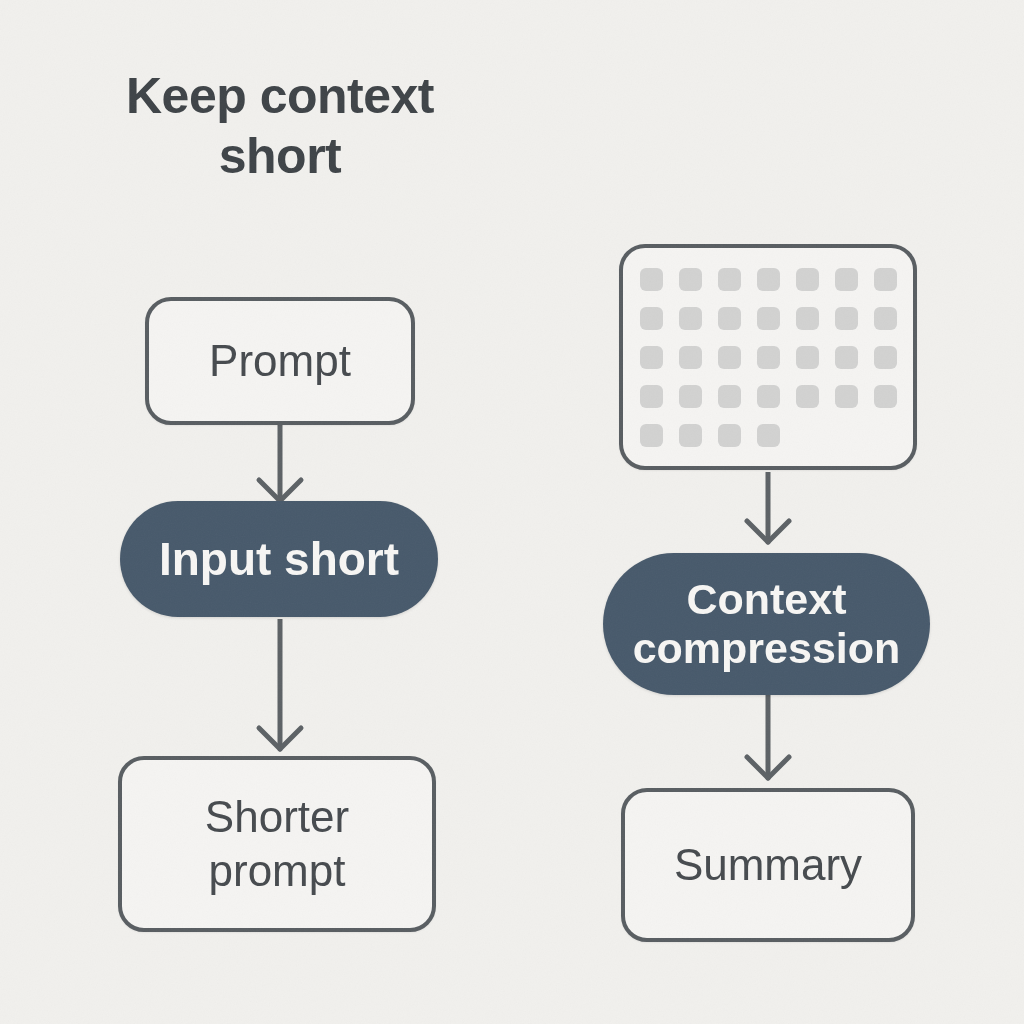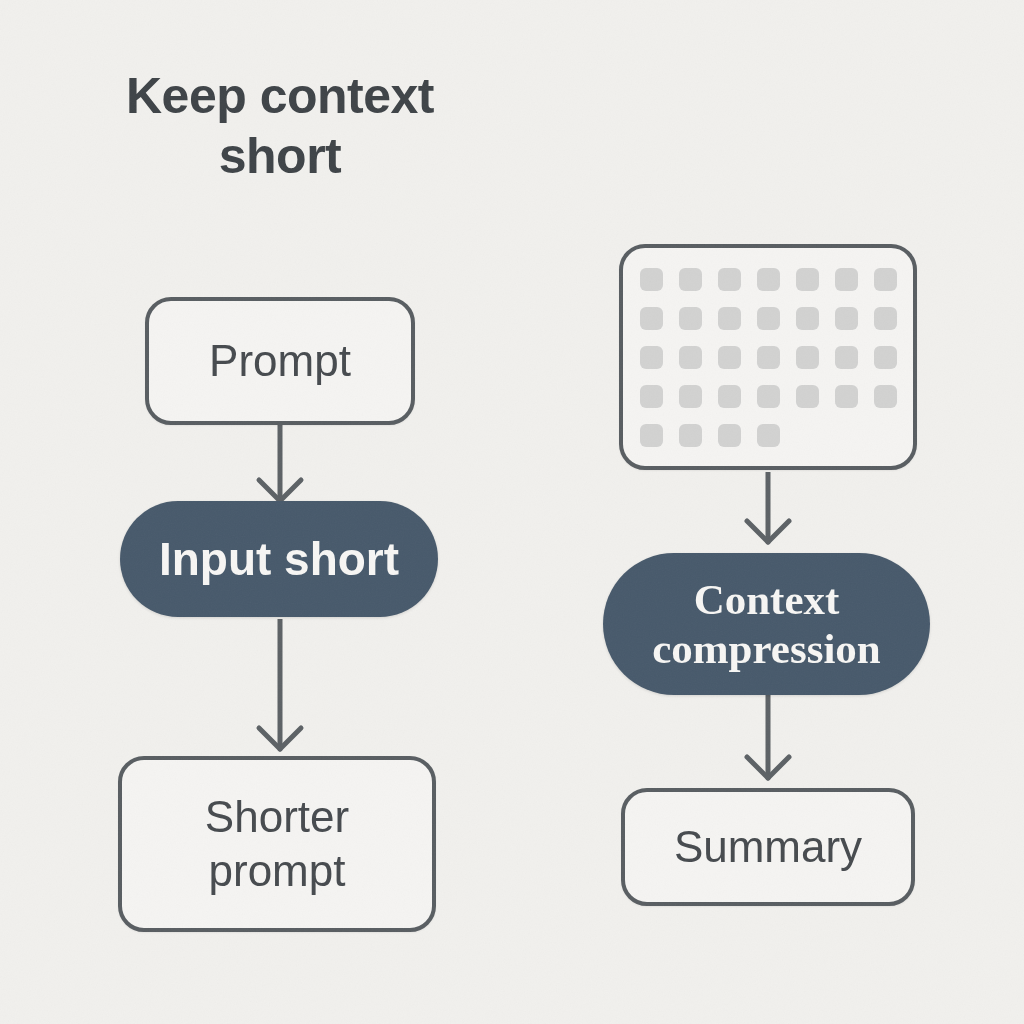--- a/index.html
+++ b/index.html
@@ -71,23 +71,23 @@
     color: var(--pill-text);
     font-weight: 700;
     line-height: 1.15;
     box-shadow: 0 1px 3px rgba(0,0,0,0.12);
   }
   .prompt-box          { left: 145px; top: 253px; width: 270px; height: 128px; margin-top: 44px; }
   .keep-short-pill     { left: 120px; top: 501px; width: 318px; height: 116px; font-size: 46px; }
   .shorter-prompt-box  { left: 118px; top: 756px; width: 318px; height: 176px; }
   .shorter-prompt-box span { display: inline-block; max-width: 220px; }
   .token-box           { left: 619px; top: 244px; width: 298px; height: 226px; }
-  .context-pill        { left: 603px; top: 553px; width: 327px; height: 142px; font-size: 43px; font-family: Liberation Serif, serif; }
+  .context-pill        { left: 603px; top: 553px; width: 327px; height: 142px; font-size: 43px; }
   .context-pill span   { display: inline-block; max-width: 270px; }
-  .summary-box         { left: 621px; top: 788px; width: 294px; height: 118px; }
+  .summary-box         { left: 621px; top: 788px; width: 294px; height: 154px; }
 
   .token-grid {
     display: grid;
     gap: 16px;
     justify-items: start;
   }
   .token {
     width: 23px;
     height: 23px;
     border-radius: 6px;

